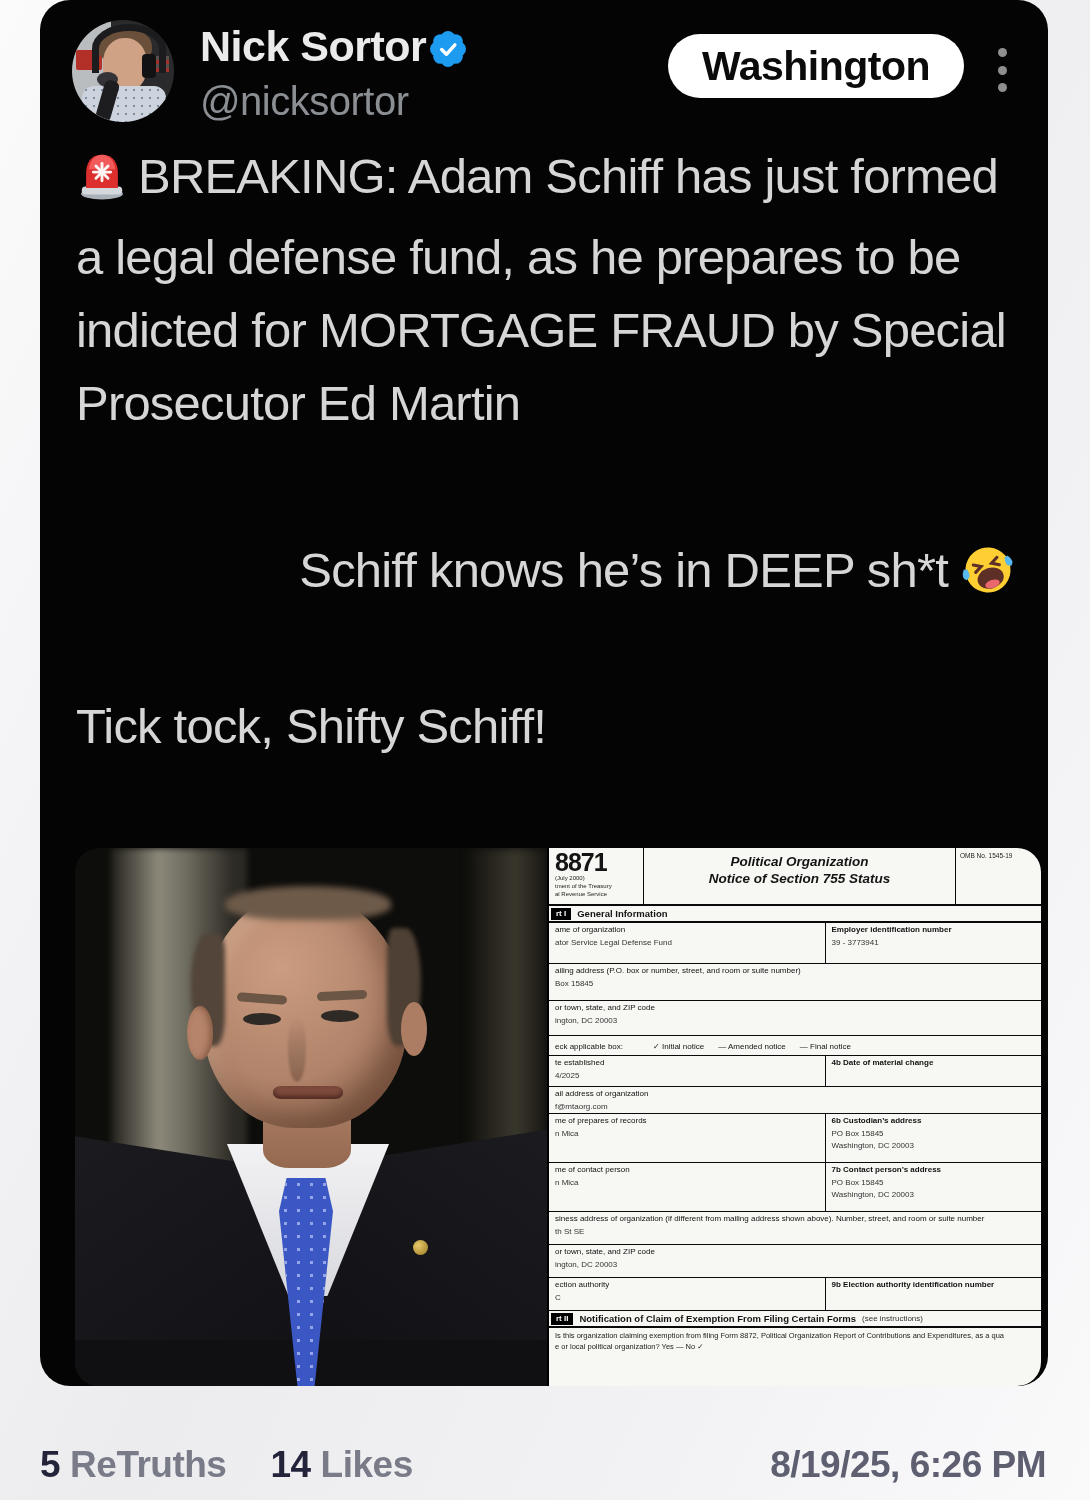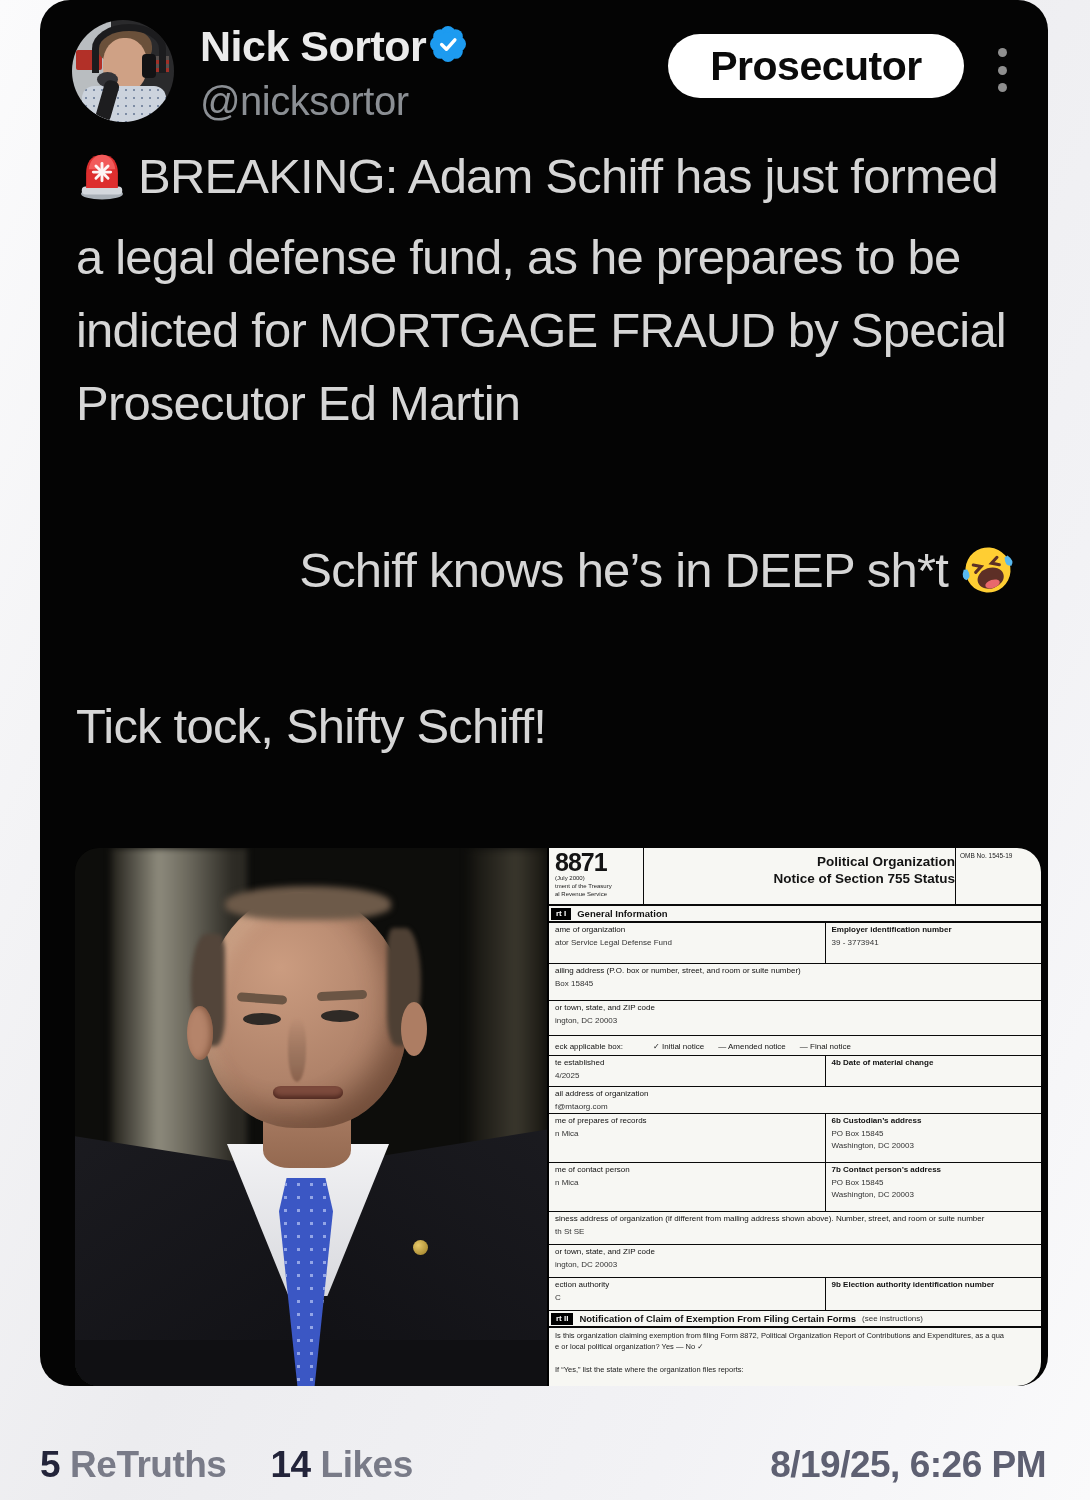--- a/index.html
+++ b/index.html
@@ -18,21 +18,21 @@
   .av-hair{position:absolute;left:26px;top:8px;width:54px;height:36px;background:#6a503a;border-radius:50% 50% 40% 40%;}
   .av-face{position:absolute;left:31px;top:18px;width:44px;height:54px;background:#cfa185;border-radius:46%;}
   .av-phones{position:absolute;left:20px;top:4px;width:60px;height:42px;border:7px solid #1c1c1e;
              border-bottom:none;border-radius:50% 50% 0 0;}
   .av-earcup{position:absolute;left:70px;top:34px;width:14px;height:24px;background:#121214;border-radius:4px;}
   .av-shirt{position:absolute;left:10px;top:66px;width:84px;height:40px;border-radius:12px 12px 0 0;
             background-color:#ccd3dd;background-image:radial-gradient(#7d8ca4 1.2px,transparent 1.4px);background-size:8px 8px;}
   .av-mic{position:absolute;left:28px;top:60px;width:15px;height:42px;background:#1d1d1f;transform:rotate(16deg);border-radius:6px;}
   .av-michead{position:absolute;left:25px;top:52px;width:21px;height:15px;background:#343438;border-radius:50%;}
   .id-block{position:absolute;left:160px;top:22px;}
-  .name-row{display:flex;gap:4px;}
+  .name-row{display:flex;align-items:center;gap:4px;}
   .author-name{font-size:43px;font-weight:700;color:#ebebeb;letter-spacing:-0.5px;}
   .badge{width:36px;height:36px;margin-top:4px;}
   .author-handle{font-size:40px;color:#8b8f94;margin-top:8px;letter-spacing:-0.5px;}
   .subscribe{position:absolute;left:628px;top:34px;width:296px;height:64px;border:none;border-radius:34px;
              background:#ffffff;color:#0b0b0b;font-family:"Liberation Sans",sans-serif;
              font-size:41px;font-weight:700;letter-spacing:-0.5px;cursor:pointer;}
   .kebab{position:absolute;left:952px;top:48px;width:20px;height:44px;display:flex;flex-direction:column;
          align-items:center;justify-content:space-between;cursor:pointer;}
   .kebab i{width:9px;height:9px;border-radius:50%;background:#8f8f8f;}
   
@@ -89,21 +89,21 @@
        clip-path:polygon(14% 0,86% 0,100% 16%,66% 100%,34% 100%,0 16%);}
   .pin{position:absolute;left:338px;top:392px;width:15px;height:15px;border-radius:50%;
        background:radial-gradient(circle at 35% 35%,#e7c96a,#9a7a22);}
   
   .doc{flex:1;background:#f7f7f3;color:#141414;display:flex;flex-direction:column;overflow:hidden;
        border-left:2px solid #000;}
   .doc-header{flex:none;height:56px;display:grid;grid-template-columns:95px 1fr 86px;border-bottom:2px solid #0a0a0a;}
   .dh-left{border-right:1.5px solid #0a0a0a;padding:2px 2px 0 6px;}
   .form-no{font-size:25px;font-weight:700;line-height:1;letter-spacing:-1px;}
   .tiny{font-size:6px;line-height:1.3;color:#222;}
-  .dh-center{text-align:right;padding-top:6px;}
+  .dh-center{text-align:center;padding-top:6px;font-style:italic;}
   .doc-title{font-size:13.5px;font-weight:700;line-height:1.25;}
   .dh-right{border-left:1.5px solid #0a0a0a;padding:4px 2px 0 4px;}
   .omb{font-size:6.5px;color:#222;}
   .part-bar{flex:none;height:15px;display:flex;align-items:center;gap:6px;border-bottom:2px solid #0a0a0a;padding-left:2px;}
   .part-tag{background:#000;color:#fff;font-size:8px;font-weight:700;padding:0 5px;line-height:12px;}
   .part-title{font-size:9.5px;font-weight:700;}
   .part-note{font-size:8px;color:#333;}
   .row{flex:none;border-bottom:1.5px solid #0a0a0a;padding:2px 4px 0 6px;overflow:hidden;}
   .row2{display:grid;grid-template-columns:56% 44%;padding:0;}
   .cell{padding:2px 4px 0 6px;}
@@ -153,21 +153,21 @@
                 <circle cx="10" cy="24" r="7"></circle>
               <circle cx="7" cy="17" r="7"></circle>
                 <circle cx="10" cy="10" r="7"></circle>
                 <circle cx="17" cy="17" r="11"></circle>
             </g>
             <polyline points="11,17.5 15.5,22 23.5,13" fill="none" stroke="#ffffff" stroke-width="3.2" stroke-linecap="round" stroke-linejoin="round"></polyline>
           </svg>
         </div>
         <div class="author-handle">@nicksortor</div>
       </div>
-      <button class="subscribe">Prosecutor</button>
+      <button class="subscribe">Washington</button>
       <div class="kebab">
           <i></i>
           <i></i>
           <i></i>
         </div>
     </header>
 
     <div class="body-text">
       <p class="p1"><span class="emoji siren"><svg width="52" height="52" viewBox="0 0 36 36">
               <ellipse cx="18" cy="31" rx="14.5" ry="4" fill="#aab1b8"></ellipse>
@@ -335,23 +335,20 @@
         <div class="part-bar">
           <span class="part-tag">rt II</span>
           <span class="part-title">Notification of Claim of Exemption From Filing Certain Forms</span>
           <span class="part-note">(see instructions)</span>
         </div>
 
         <div class="row" style="height:32px;border-bottom:none">
           <div class="qa">Is this organization claiming exemption from filing Form 8872, Political Organization Report of Contributions and Expenditures, as a qua</div>
           <div class="qa">e or local political organization? Yes —  No ✓</div>
         </div>
-        <div class="row" style="height:24px;border-bottom:none">
-          <div class="qa">If “Yes,” list the state where the organization files reports:</div>
-        </div>
 
       </div>
     </figure>
   </article>
 
   <footer class="stats">
     <div class="stat-group">
       <span class="stat">
         <span class="num">5</span>
         <span class="lbl">ReTruths</span>

